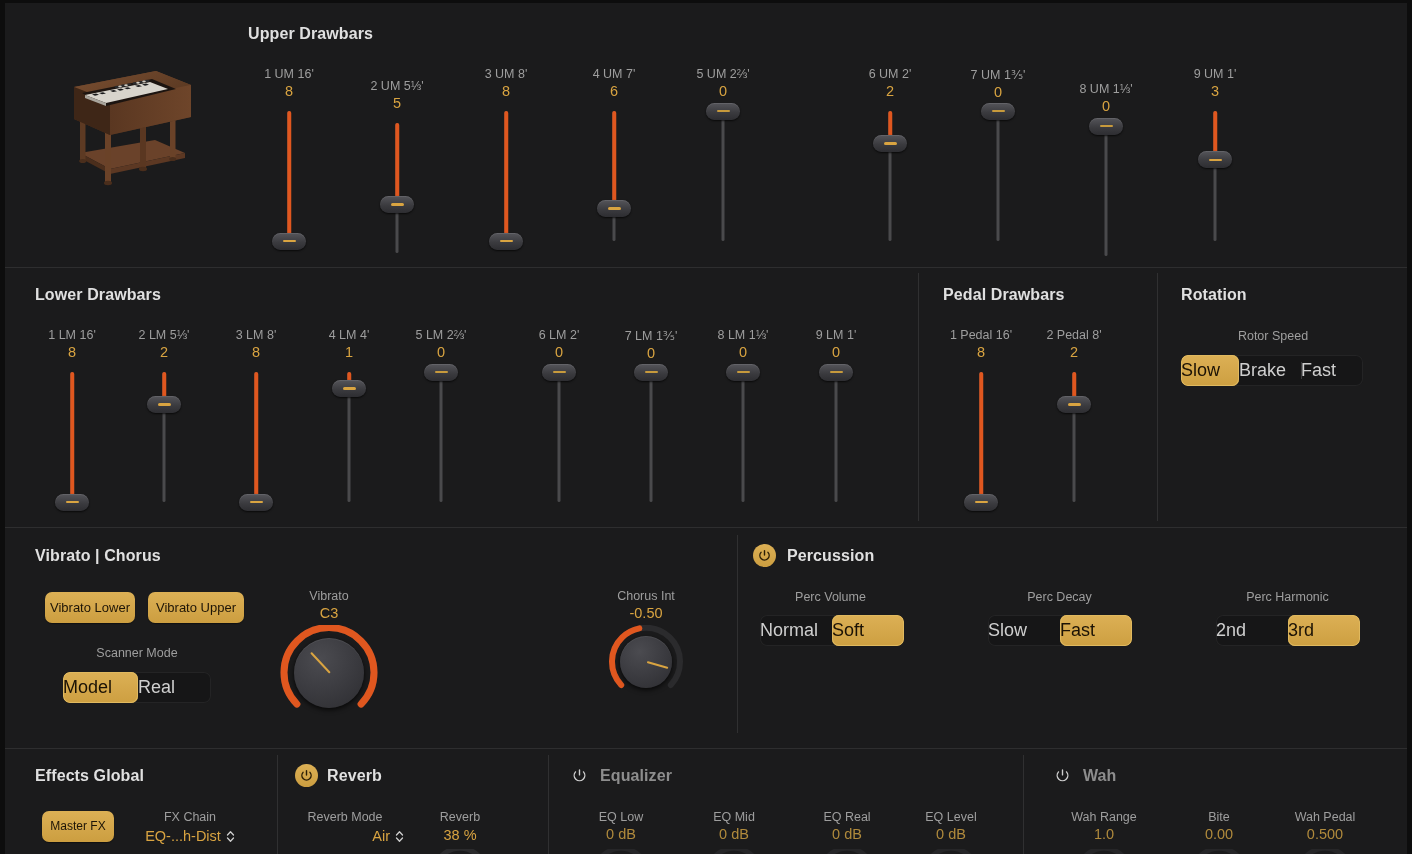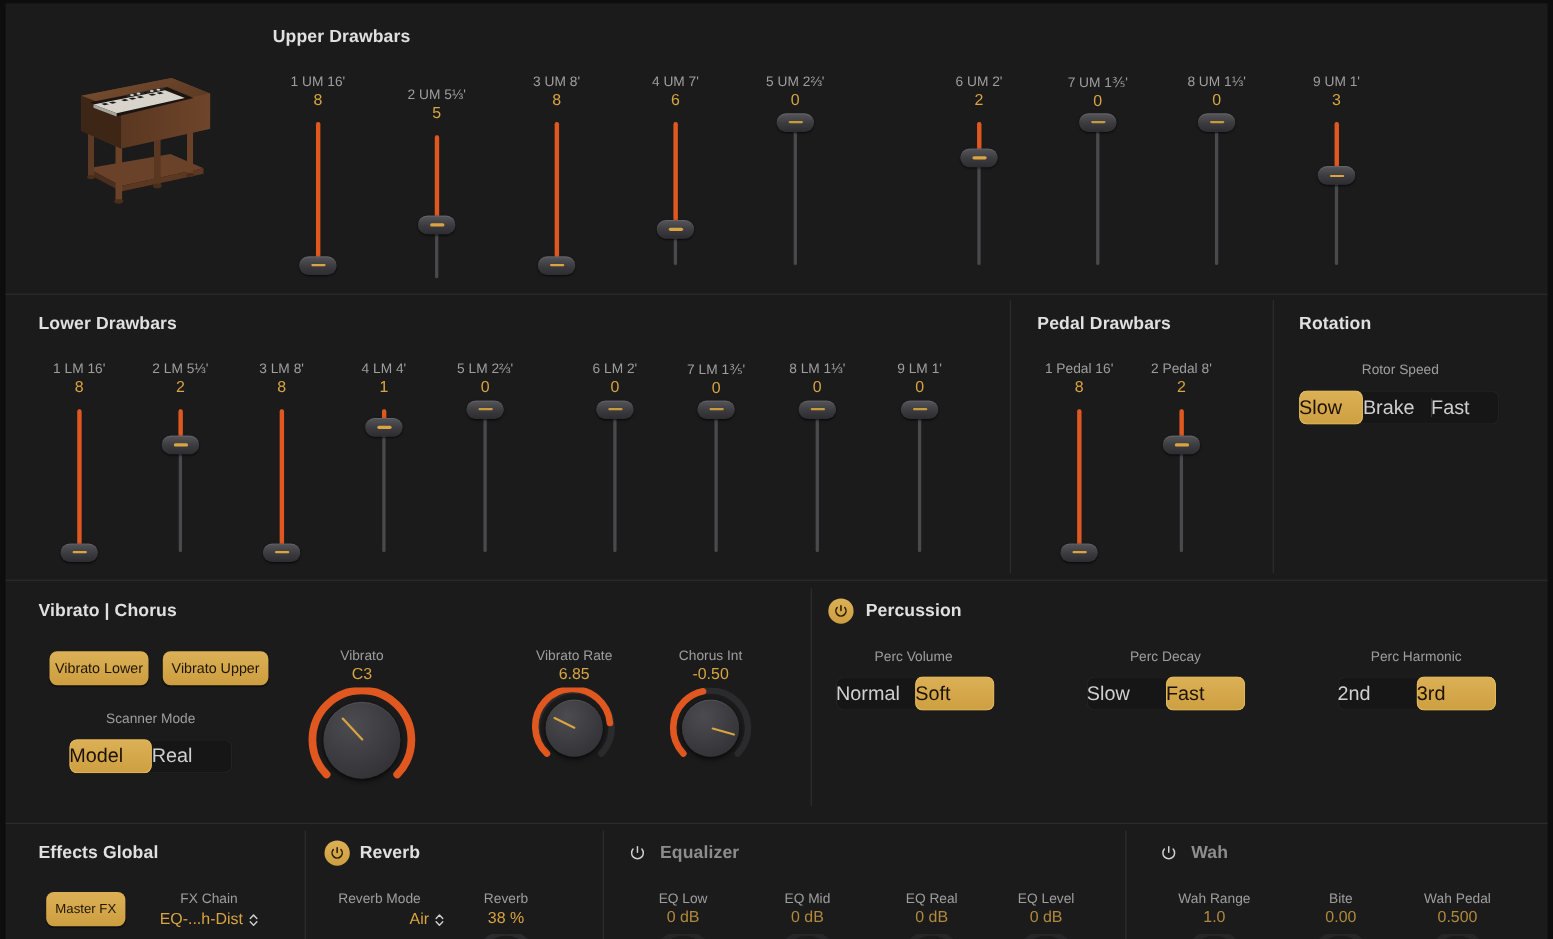--- a/index.html
+++ b/index.html
@@ -237,21 +237,21 @@
         </div>
       </div>
       <div class="drawbar" style="left: 948px; top: 64px; width: 90px; height: 194px;">
         <div class="param-name">7 UM 1⅗'</div>
         <div class="param-val" style="margin-top: 2px;">0</div>
         <div class="db-track" style="top: 44px; height: 130px;"></div>
         <div class="db-thumb zero" style="top: 35.5px;">
           <i></i>
         </div>
       </div>
-      <div class="drawbar" style="left: 1056px; top: 64px; width: 90px; height: 194px;">
+      <div class="drawbar" style="left: 1056px; top: 79px; width: 90px; height: 194px;">
         <div class="param-name">8 UM 1⅓'</div>
         <div class="param-val" style="margin-top: 2px;">0</div>
         <div class="db-track" style="top: 44px; height: 130px;"></div>
         <div class="db-thumb zero" style="top: 35.5px;">
           <i></i>
         </div>
       </div>
       <div class="drawbar" style="left: 1165px; top: 64px; width: 90px; height: 194px;">
         <div class="param-name">9 UM 1'</div>
         <div class="param-val" style="margin-top: 2px;">3</div>
@@ -400,34 +400,20 @@
         <path d="M 18.9 79.1 A 45 45 0 1 1 83.1 79.1" fill="none" stroke="#2b2b2d" stroke-width="7" stroke-linecap="round"></path>
         <path d="M 18.9 79.1 A 45 45 0 1 1 83.1 79.1" fill="none" stroke="#e0571f" stroke-width="7" stroke-linecap="round"></path>
       </svg>
       <div class="knob-cap" style="left:16px;top:13px;width:70px;height:70px;"></div>
       <div class="knob-ptr" style="left:51px;top:48px;height:28px;transform:rotate(137deg);">
         <i style="height:28px;"></i>
       </div>
     </div>
   </div>
 
-  <div class="knob-wrap" style="left:478px;top:586px;width:78px;">
-    <div class="param-name">Vibrato Rate</div>
-    <div class="param-val" style="margin-top:2px;">6.85</div>
-    <div class="knob" style="width:78px;height:68px;margin-top:4px;">
-      <svg width="78" height="68" viewBox="0 0 78 68">
-        <path d="M 14.2 60 A 34 34 0 1 1 63.8 60" fill="none" stroke="#2b2b2d" stroke-width="6" stroke-linecap="round"></path>
-        <path d="M 14.2 60 A 34 34 0 1 1 63.8 57" fill="none" stroke="#e0571f" stroke-width="6" stroke-linecap="round" stroke-dasharray="131 300"></path>
-      </svg>
-      <div class="knob-cap" style="left:13px;top:11px;width:52px;height:52px;"></div>
-      <div class="knob-ptr" style="left:39px;top:37px;height:22px;transform:rotate(116deg);">
-        <i style="height:22px;"></i>
-      </div>
-    </div>
-  </div>
 
   <div class="knob-wrap" style="left:602px;top:586px;width:78px;">
     <div class="param-name">Chorus Int</div>
     <div class="param-val" style="margin-top:2px;">-0.50</div>
     <div class="knob" style="width:78px;height:68px;margin-top:4px;">
       <svg width="78" height="68" viewBox="0 0 78 68">
         <path d="M 14.2 60 A 34 34 0 1 1 63.8 60" fill="none" stroke="#2b2b2d" stroke-width="6" stroke-linecap="round"></path>
         <path d="M 14.2 60 A 34 34 0 1 1 63.8 60" fill="none" stroke="#e0571f" stroke-width="6" stroke-linecap="round" stroke-dasharray="72 300"></path>
       </svg>
       <div class="knob-cap" style="left:13px;top:11px;width:52px;height:52px;"></div>

